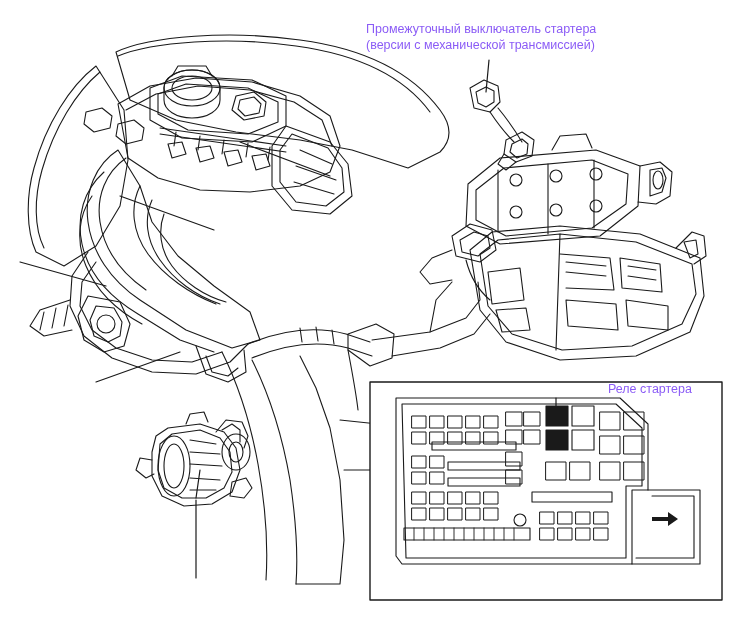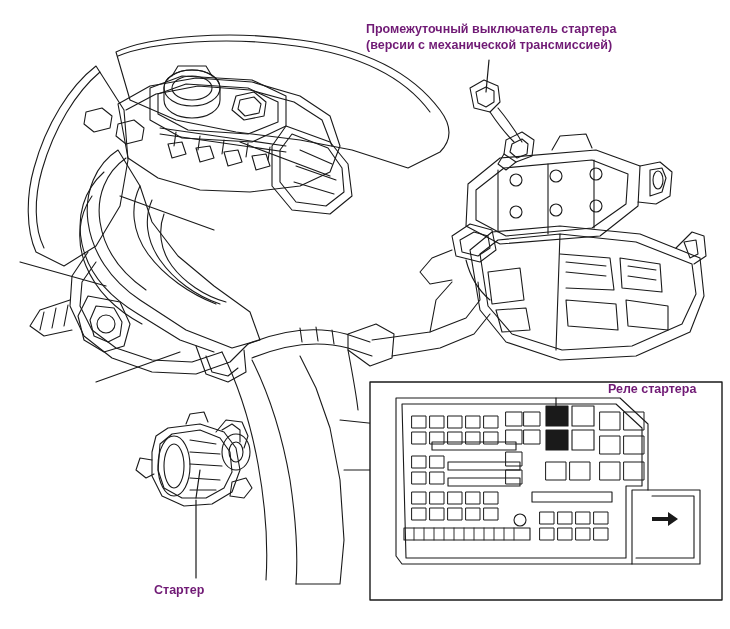--- a/index.html
+++ b/index.html
@@ -11,22 +11,22 @@
     position: relative;
     width: 730px;
     height: 629px;
     background: #ffffff;
     font-family: "Liberation Sans", sans-serif;
     overflow: hidden;
   }
   .label {
     position: absolute;
     font-size: 12.5px;
-    font-weight: bold;
-    color: #701a75;
+    font-weight: normal;
+    color: #8b5cf6;
     line-height: 1.25;
     white-space: pre-line;
   }
   #lbl-intermediate-switch {
     left: 366px;
     top: 22px;
     width: 290px;
   }
   #lbl-starter-relay {
     left: 608px;
@@ -299,20 +299,19 @@
 
       <path d="M556 406 L 556 398" stroke-width="1.2"></path>
     </g>
   </svg>
 
   <div class="label" id="lbl-intermediate-switch">Промежуточный выключатель стартера
 (версии с механической трансмиссией)</div>
 
   <div class="label" id="lbl-starter-relay">Реле стартера</div>
 
-  <div class="label" id="lbl-starter">Стартер</div>
 
   <svg id="arrow-front" viewBox="0 0 26 14" xmlns="http://www.w3.org/2000/svg">
     <path d="M0 5 L 16 5 L 16 0 L 26 7 L 16 14 L 16 9 L 0 9 Z" fill="#1a1a1a"></path>
   </svg>
 
 
 </div>
 
 </body></html>

